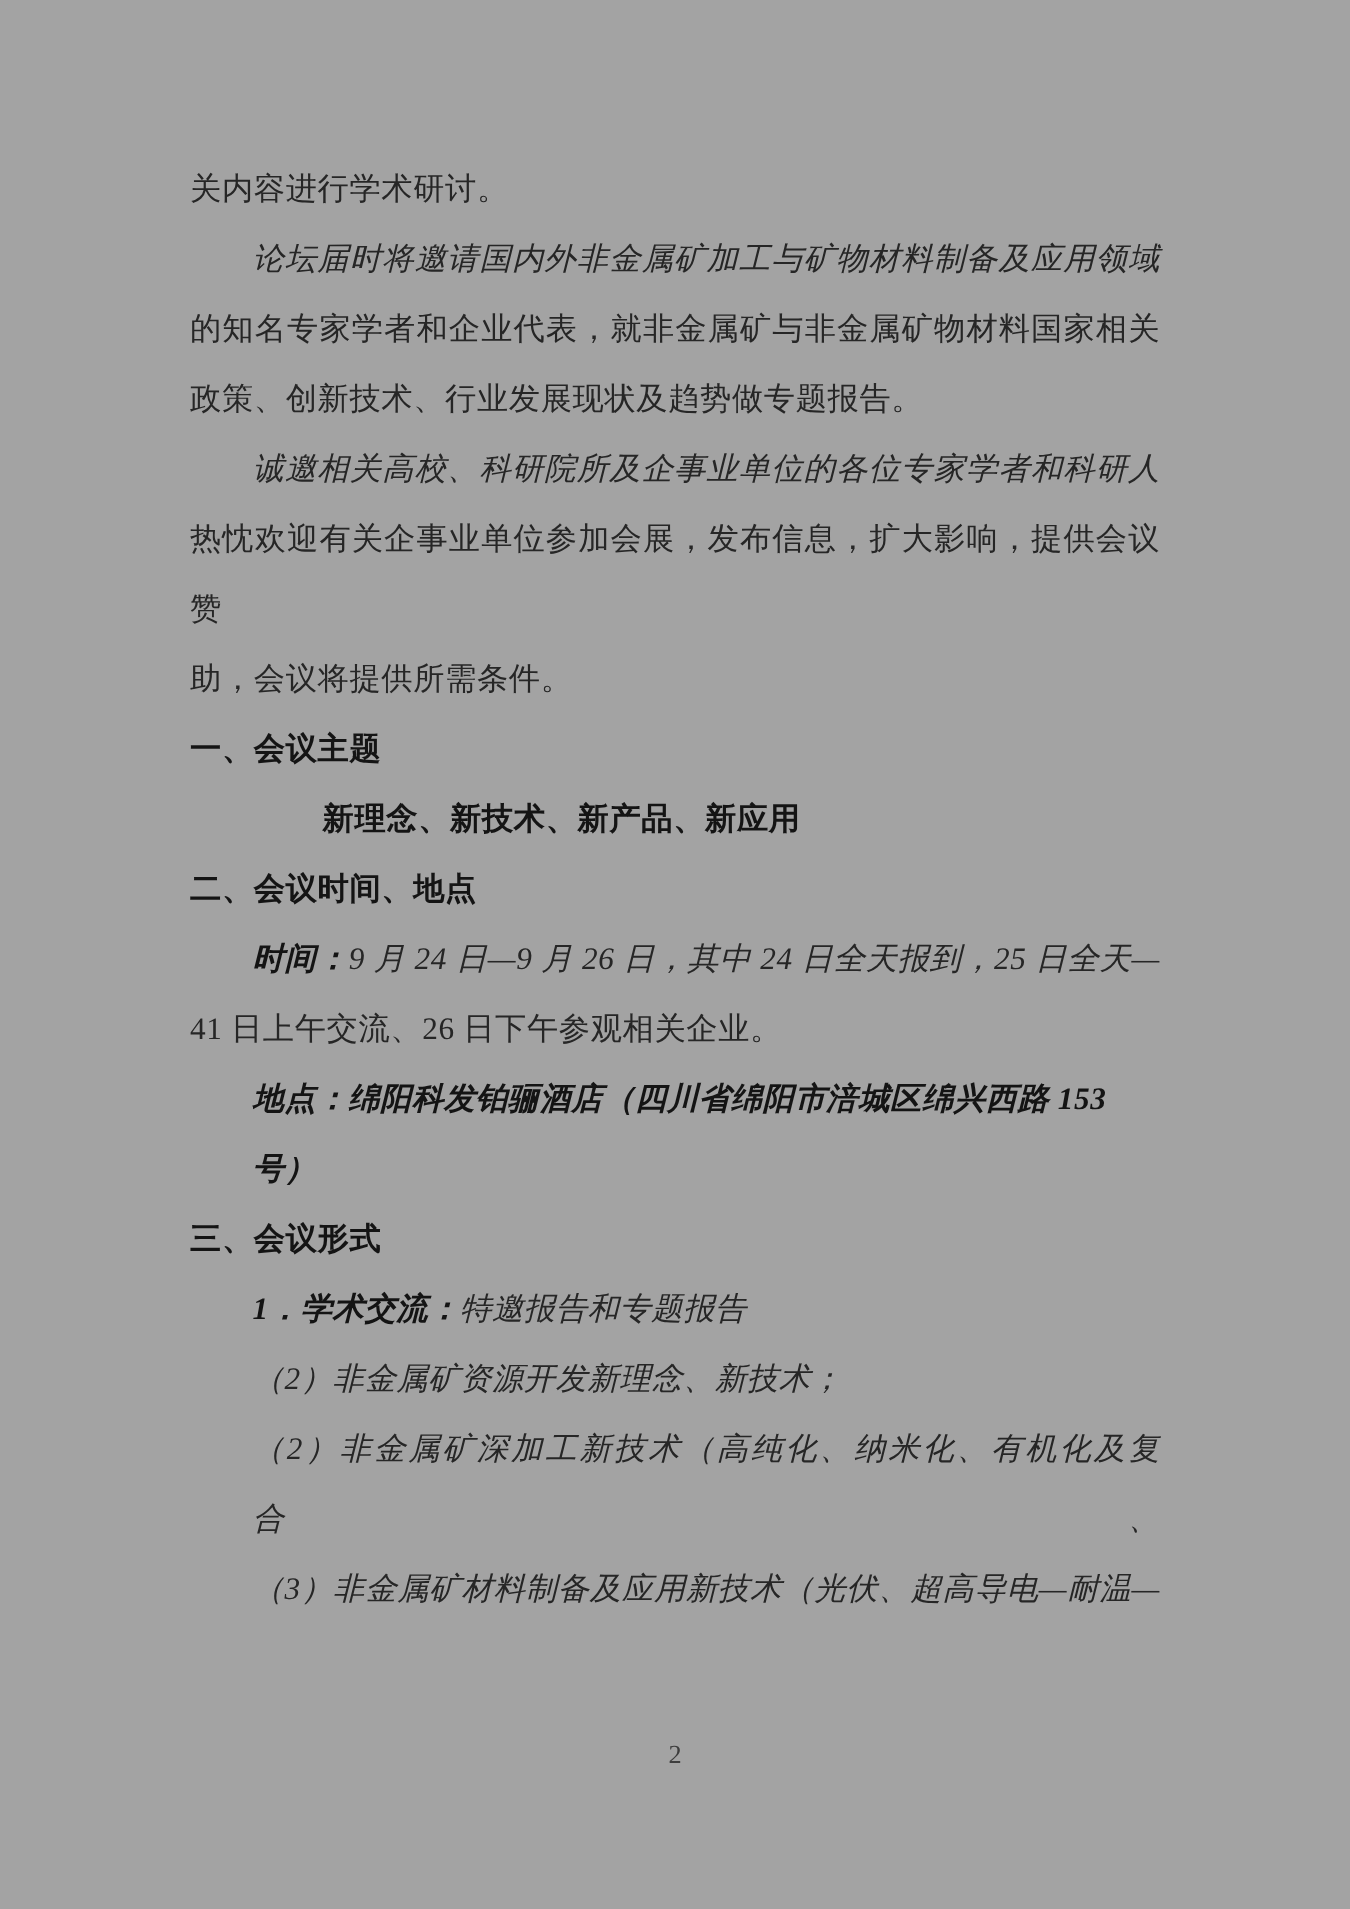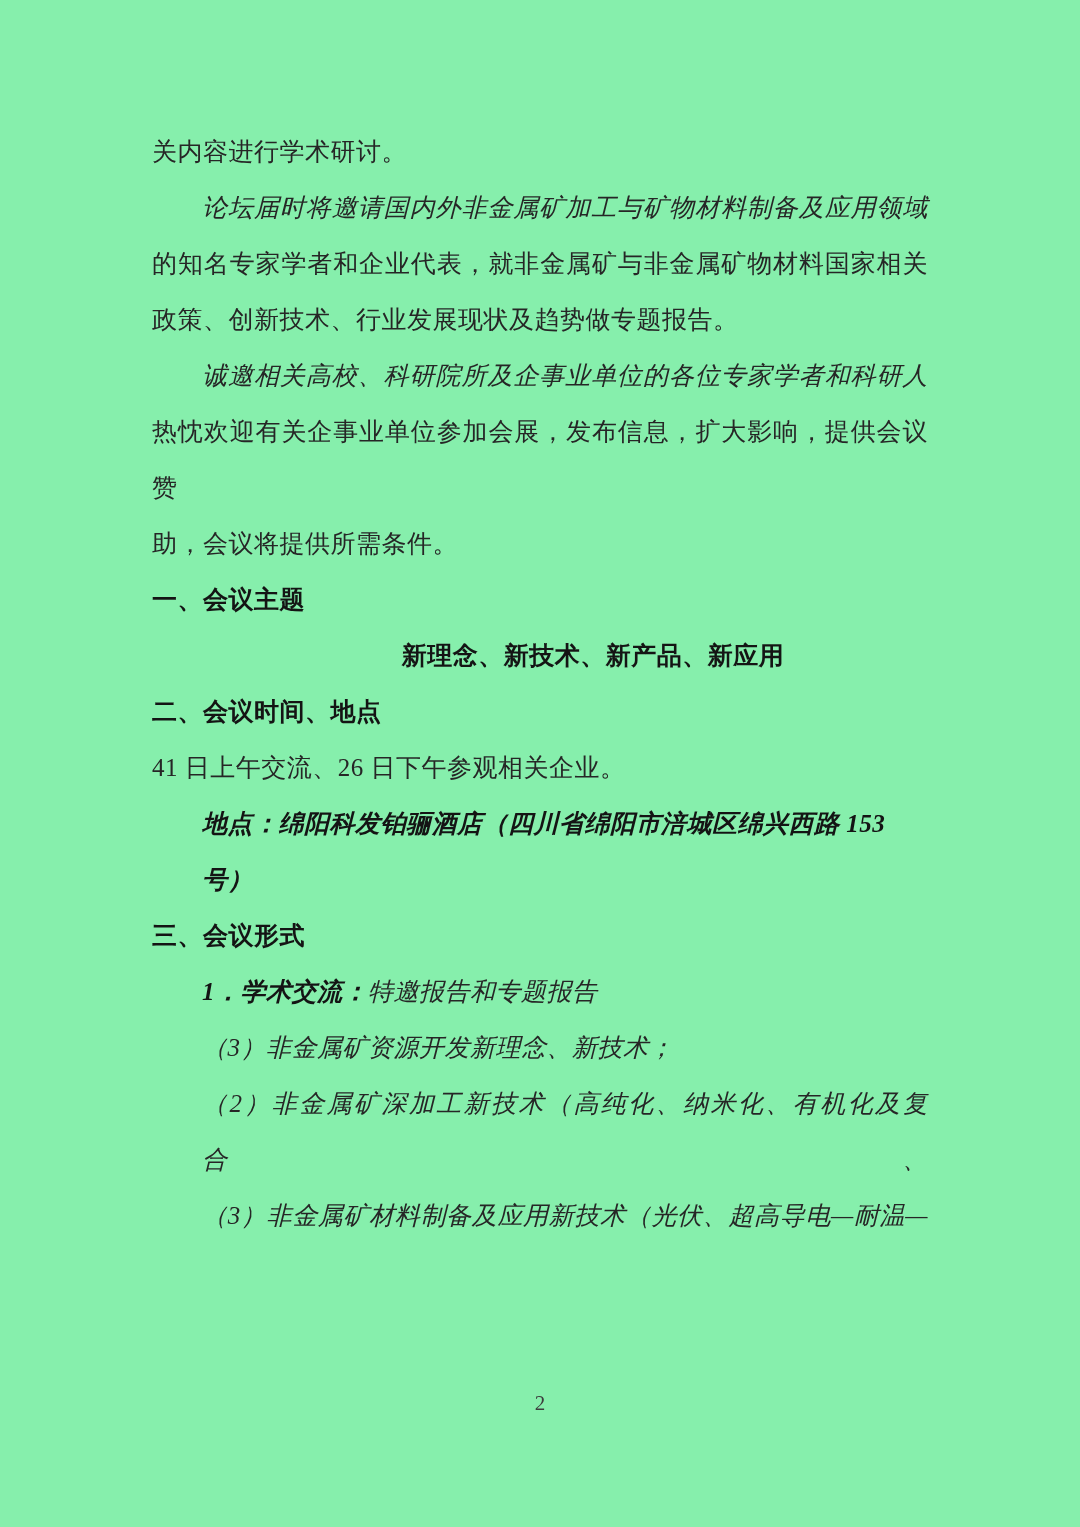--- a/index.html
+++ b/index.html
@@ -5,40 +5,40 @@
   html, body {
     margin: 0;
     padding: 0;
     background: #e8e8e8;
   }
   .page {
     position: relative;
     width: 1080px;
     height: 1527px;
     margin: 0 auto;
-    background: #86efac;
+    background: #a3a3a3;
     overflow: hidden;
     font-family: "Liberation Serif", "DejaVu Serif", serif;
     color: #262626;
   }
   .content {
     position: absolute;
     left: 152px;
     right: 152px;
     top: 124px;
   }
   .line {
     font-size: 25px;
     line-height: 56px;
     letter-spacing: 0.5px;
     text-align: left;
     color: #262626;
   }
   .line.indent { padding-left: 50px; font-style: italic; }
-  .line.theme  { padding-left: 106px; text-align: center; }
+  .line.theme  { padding-left: 106px; }
   .line.fill {
     text-align: justify;
     text-align-last: justify;
     text-justify: inter-character;
   }
   .line.heading, .bold {
     font-weight: 700;
     color: #141414;
   }
   .page-number {
@@ -61,22 +61,23 @@
       <div class="line">关内容进行学术研讨。</div>
       <div class="line indent fill">论坛届时将邀请国内外非金属矿加工与矿物材料制备及应用领域</div>
       <div class="line fill">的知名专家学者和企业代表，就非金属矿与非金属矿物材料国家相关</div>
       <div class="line">政策、创新技术、行业发展现状及趋势做专题报告。</div>
       <div class="line indent fill">诚邀相关高校、科研院所及企事业单位的各位专家学者和科研人</div>
       <div class="line fill">热忱欢迎有关企事业单位参加会展，发布信息，扩大影响，提供会议赞</div>
       <div class="line">助，会议将提供所需条件。</div>
       <div class="line heading">一、会议主题</div>
       <div class="line heading theme">新理念、新技术、新产品、新应用</div>
       <div class="line heading">二、会议时间、地点</div>
+      <div class="line indent fill"><span class="bold">时间：</span><span>9 月 24 日—9 月 26 日，其中 24 日全天报到，25 日全天—</span></div>
       <div class="line">41 日上午交流、26 日下午参观相关企业。</div>
       <div class="line indent bold">地点：绵阳科发铂骊酒店（四川省绵阳市涪城区绵兴西路 153 号）</div>
       <div class="line heading">三、会议形式</div>
       <div class="line indent"><span class="bold">1．学术交流：</span><span>特邀报告和专题报告</span></div>
-      <div class="line indent">（3）非金属矿资源开发新理念、新技术；</div>
+      <div class="line indent">（2）非金属矿资源开发新理念、新技术；</div>
       <div class="line indent fill">（2）非金属矿深加工新技术（高纯化、纳米化、有机化及复合、</div>
       <div class="line indent fill">（3）非金属矿材料制备及应用新技术（光伏、超高导电—耐温—</div>
     </div>
   <div class="page-number">2</div>
 </div>
 
 </body></html>

